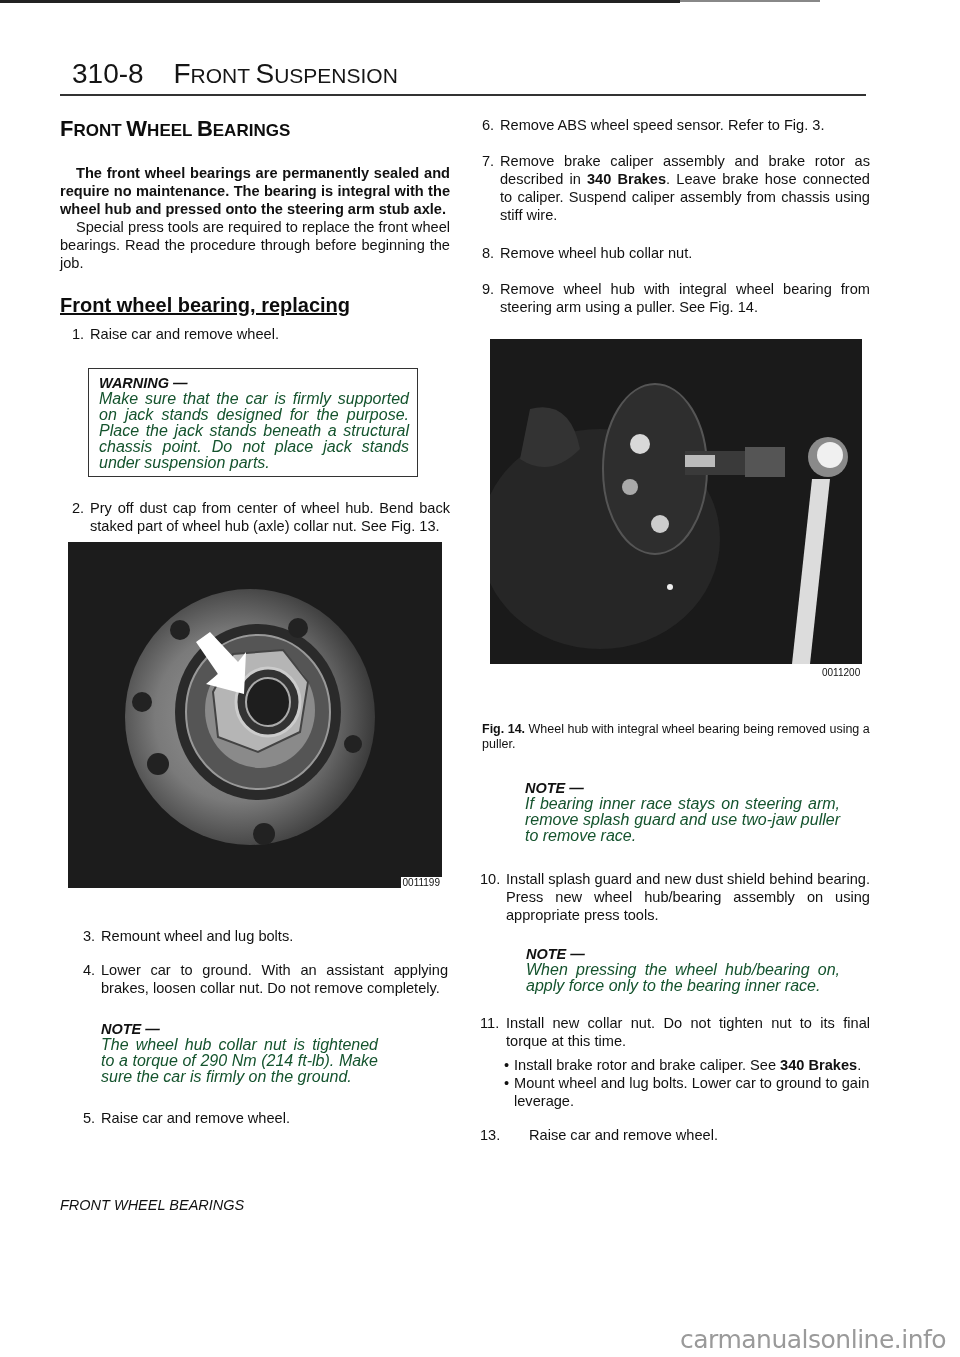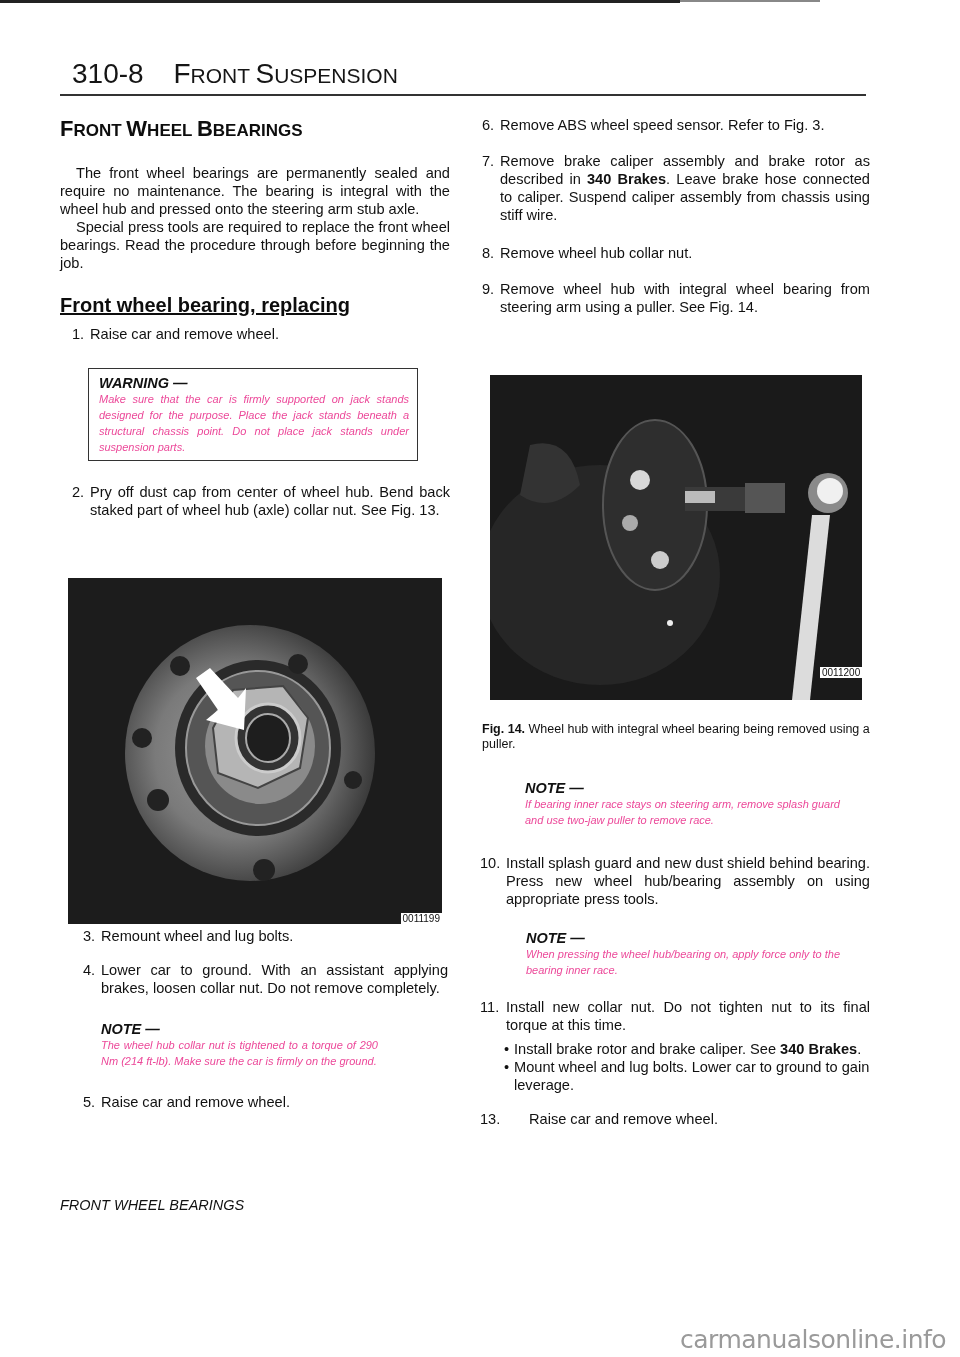--- a/index.html
+++ b/index.html
@@ -27,23 +27,23 @@
 
   .sub-title { font-weight: bold; font-size: 20px; color: #0d0d0d; }
 
   .step { display: flex; font-size: 14.6px; line-height: 18px; text-align: justify; }
   .step .n { flex: 0 0 18px; }
   .step .n.wide { flex: 0 0 26px; }
   .step .t { flex: 1; }
 
   .warning-box { border: 1.5px solid #333; padding: 6px 8px 5px 10px; width: 330px; margin-left: 28px; }
   .note-label { font-weight: bold; font-style: italic; font-size: 14.5px; }
-  .note-text { font-style: italic; font-size: 11px; line-height: 16px; text-align: justify; color: #ec4899; }
-
-  .photo { position: absolute; background: #1a1a1a; overflow: hidden; margin-top: 36px; }
+  .note-text { font-style: italic; font-size: 16px; line-height: 16px; text-align: justify; color: #14532d; }
+
+  .photo { position: absolute; background: #1a1a1a; overflow: hidden; }
   .photo-id { position: absolute; font-size: 10px; background: #fff; color: #111; padding: 0 2px; }
 
   .caption { font-size: 12.5px; line-height: 15px; }
   .caption b { font-size: 12.5px; }
 
   .bullet { display: flex; font-size: 14.6px; line-height: 18px; }
   .bullet .b { flex: 0 0 10px; }
 
   .footer { position: absolute; left: 60px; top: 1197px; font-style: italic; font-size: 14.5px; }
   .watermark { position: absolute; left: 680px; top: 1325px; font-size: 25px; color: #9a9a9a; font-family: "DejaVu Sans", sans-serif; letter-spacing: -0.5px; }
@@ -54,23 +54,23 @@
 <div class="top-edge"></div>
 <div class="top-edge2"></div>
 
 <div class="running-head">
   <span class="num">310-8</span>
   <span class="sc"><span>F</span><small>RONT </small><span>S</span><small>USPENSION</small></span>
 </div>
 <div class="head-rule"></div>
 
 <div class="col col-left">
-  <div class="section-title"><span>F</span><small>RONT </small><span>W</span><small>HEEL </small><span>B</span><small>BEARINGS</small></div>
-
-  <p class="body indent" style="margin-top:22px;">The front wheel bearings are permanently sealed and require no maintenance. The bearing is integral with the wheel hub and pressed onto the steering arm stub axle.</p>
+  <div class="section-title"><span>F</span><small>RONT </small><span>W</span><small>HEEL </small><span>B</span><small>EARINGS</small></div>
+
+  <p class="body indent" style="margin-top:22px;font-weight:bold;">The front wheel bearings are permanently sealed and require no maintenance. The bearing is integral with the wheel hub and pressed onto the steering arm stub axle.</p>
   <p class="body indent" style="">Special press tools are required to replace the front wheel bearings. Read the procedure through before beginning the job.</p>
 
   <div class="sub-title" style="margin-top:22px;text-decoration:underline;">Front wheel bearing, replacing</div>
 
   <div class="step" style="margin-top:8px; padding-left:12px;">
     <span class="n">1.</span>
     <span class="t">Raise car and remove wheel.</span>
   </div>
 
   <div class="warning-box" style="margin-top:25px;">

